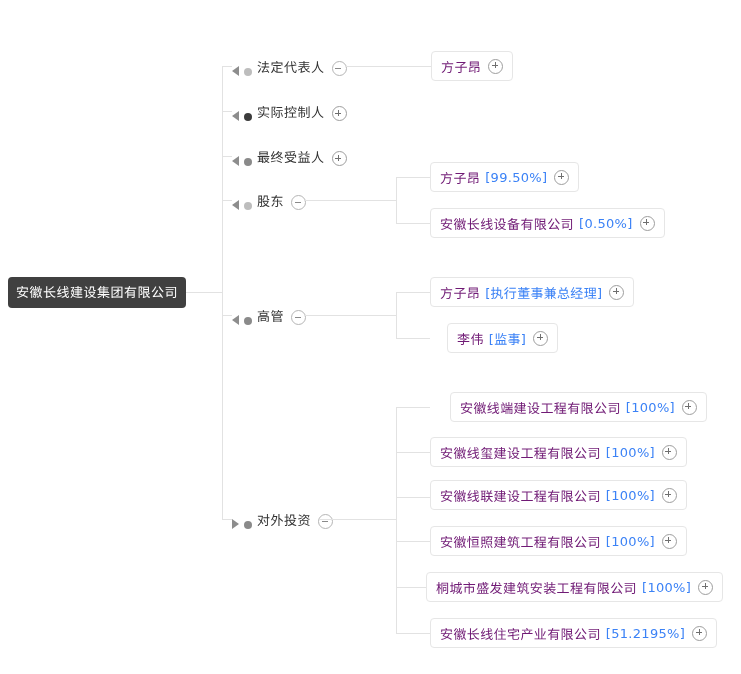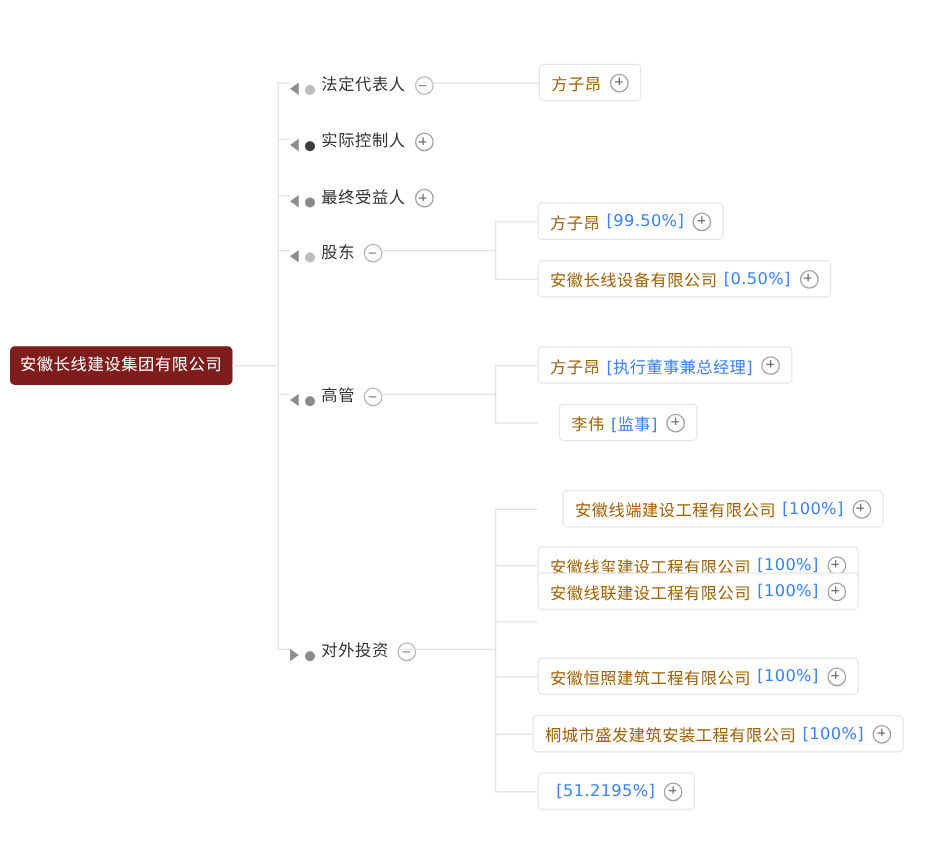--- a/index.html
+++ b/index.html
@@ -33,21 +33,21 @@
   .line.h { height: 1px; }
   .line.v { width: 1px; }
 
   
   .root-node {
     position: absolute;
     left: 8px;
     top: 277px;
     width: 178px;
     height: 31px;
-    background: #7f1d1d;
+    background: #404040;
     border-radius: 4px;
     color: #ffffff;
     font-size: 13px;
     line-height: 31px;
     text-align: center;
     white-space: nowrap;
     letter-spacing: .5px;
   }
 
   
@@ -130,21 +130,21 @@
     align-items: center;
     padding: 0 9px;
     background: #ffffff;
     border: 1px solid #e6e6e6;
     border-radius: 4px;
     white-space: nowrap;
     font-size: 13px;
     color: #222222;
   }
   .leaf-name {
-    color: #a16207;
+    color: #701a75;
     letter-spacing: .4px;
   }
   .leaf-meta {
     color: #3b82f6;
     margin-left: 5px;
     letter-spacing: .3px;
   }
   .leaf .toggle { margin-left: 7px; }
 </style>
 </head>
@@ -257,33 +257,34 @@
   <div class="leaf" style="left:430px; top:392px;margin-left:20px;">
     <span class="leaf-name">安徽线端建设工程有限公司</span>
     <span class="leaf-meta">[100%]</span>
     <span class="toggle plus"></span>
   </div>
   <div class="leaf" style="left:430px; top:437px;">
     <span class="leaf-name">安徽线玺建设工程有限公司</span>
     <span class="leaf-meta">[100%]</span>
     <span class="toggle plus"></span>
   </div>
-  <div class="leaf" style="left:430px; top:458px;">
+  <div class="leaf" style="left:430px; top:480px;">
     <span class="leaf-name">安徽线联建设工程有限公司</span>
     <span class="leaf-meta">[100%]</span>
     <span class="toggle plus"></span>
   </div>
   <div class="leaf" style="left:430px; top:526px;">
     <span class="leaf-name">安徽恒照建筑工程有限公司</span>
     <span class="leaf-meta">[100%]</span>
     <span class="toggle plus"></span>
   </div>
   <div class="leaf" style="left:426px; top:572px;">
     <span class="leaf-name">桐城市盛发建筑安装工程有限公司</span>
     <span class="leaf-meta">[100%]</span>
     <span class="toggle plus"></span>
   </div>
   <div class="leaf" style="left:430px; top:618px;">
+    <span class="leaf-name">安徽长线住宅产业有限公司</span>
     <span class="leaf-meta">[51.2195%]</span>
     <span class="toggle plus"></span>
   </div>
 
 </div>
 
 </body></html>

